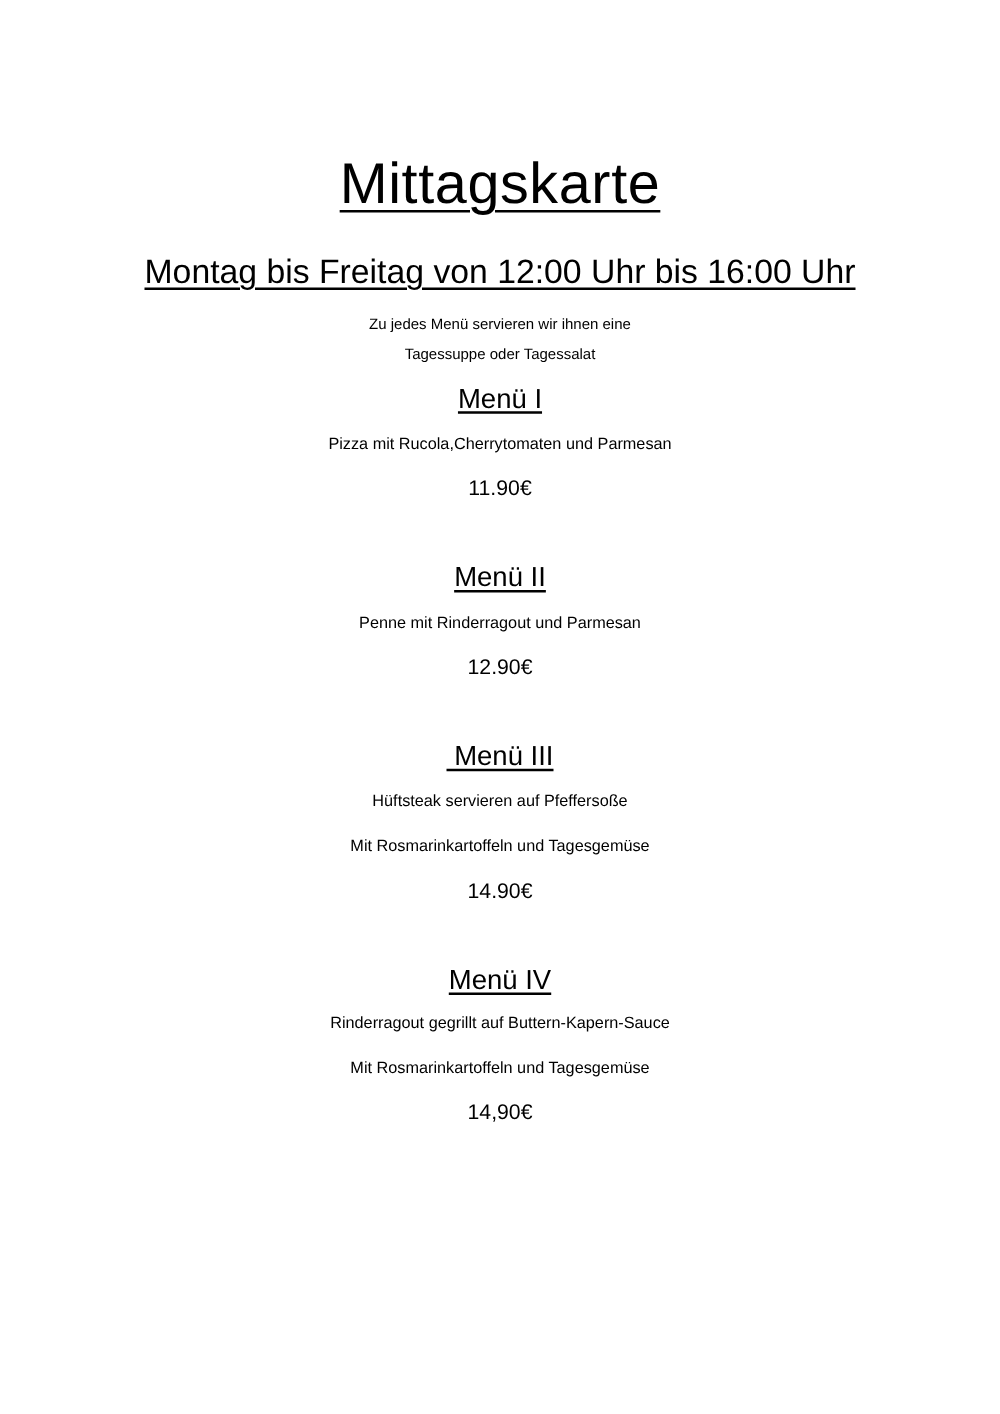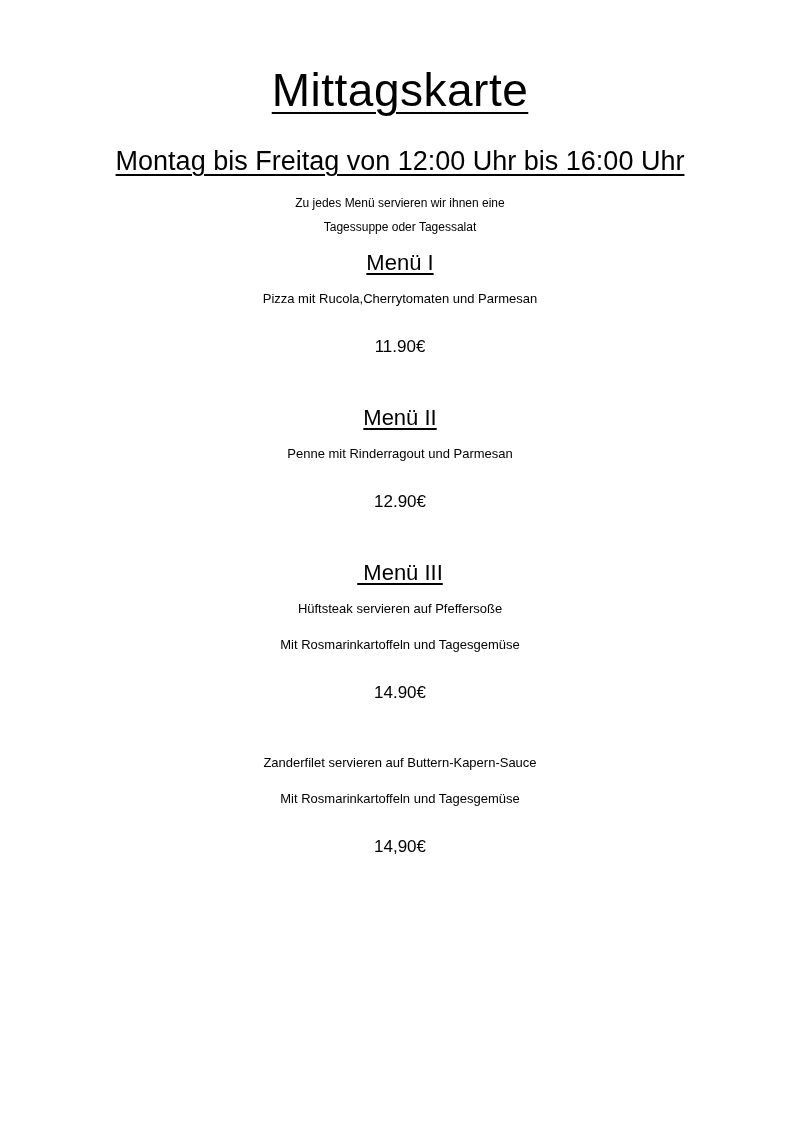--- a/index.html
+++ b/index.html
@@ -8,21 +8,21 @@
     padding: 0;
     background: #ffffff;
     color: #000000;
     font-family: "Liberation Sans", "DejaVu Sans", sans-serif;
   }
   .page {
     width: 800px;
     height: 1131px;
     margin: 0 auto;
     background: #ffffff;
-    padding-top: 64px;
+    padding-top: 120px;
     text-align: center;
     overflow: hidden;
   }
   .title {
     font-size: 46px;
     font-weight: 400;
     line-height: 53px;
     margin: 0;
     text-decoration: underline;
     text-decoration-thickness: 2px;
@@ -57,21 +57,21 @@
   }
   .dish {
     font-size: 13px;
     line-height: 24px;
     margin: 12px;
   }
   .dish.gap-above { margin-top: 10px; }
   .price {
     font-size: 17px;
     line-height: 24px;
-    margin: 24px 0 0 0;
+    margin: 0 0 0 0;
   }
 </style>
 </head>
 <body>
 
 <div class="page">
 
   <h1 class="title">Mittagskarte</h1>
 
   <h2 class="subtitle">Montag bis Freitag von 12:00 Uhr bis 16:00 Uhr</h2>
@@ -94,18 +94,19 @@
   </section>
 
   <section class="menu">
     <h3 class="menu-name"> Menü III</h3>
     <p class="dish">Hüftsteak servieren auf Pfeffersoße</p>
     <p class="dish">Mit Rosmarinkartoffeln und Tagesgemüse</p>
     <p class="price">14.90€</p>
   </section>
 
   <section class="menu">
-    <p class="dish gap-above">Zanderfilet servieren auf Buttern-Kapern-Sauce</p>
+    <h3 class="menu-name">Menü IV</h3>
+    <p class="dish gap-above">Rinderragout gegrillt auf Buttern-Kapern-Sauce</p>
     <p class="dish">Mit Rosmarinkartoffeln und Tagesgemüse</p>
     <p class="price">14,90€</p>
   </section>
 
 </div>
 
 </body></html>

